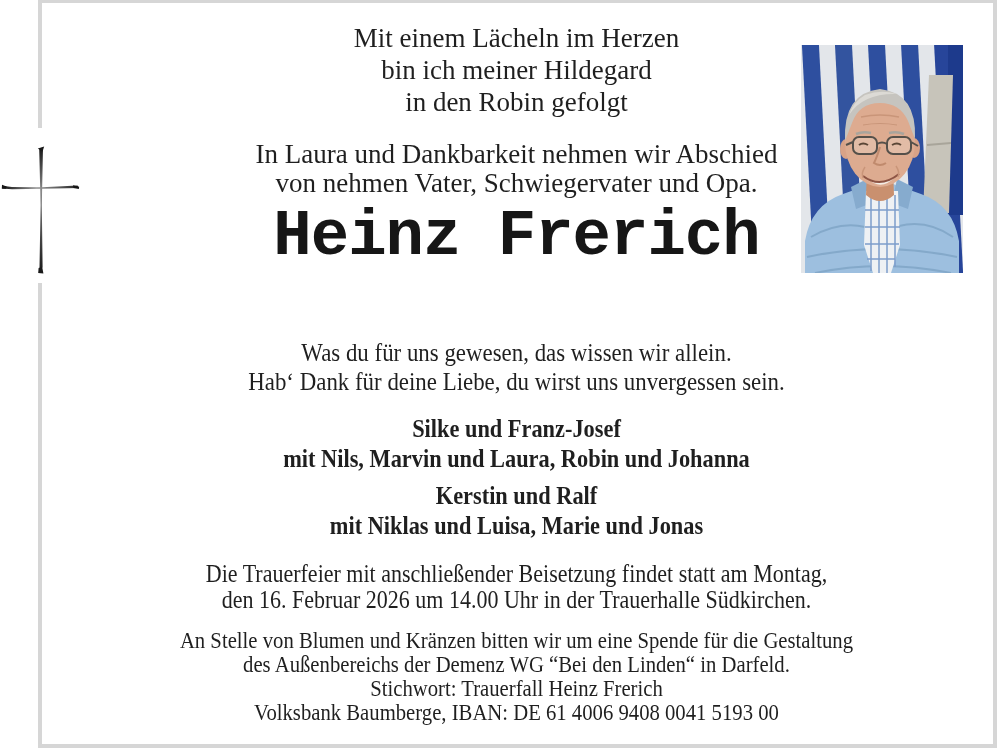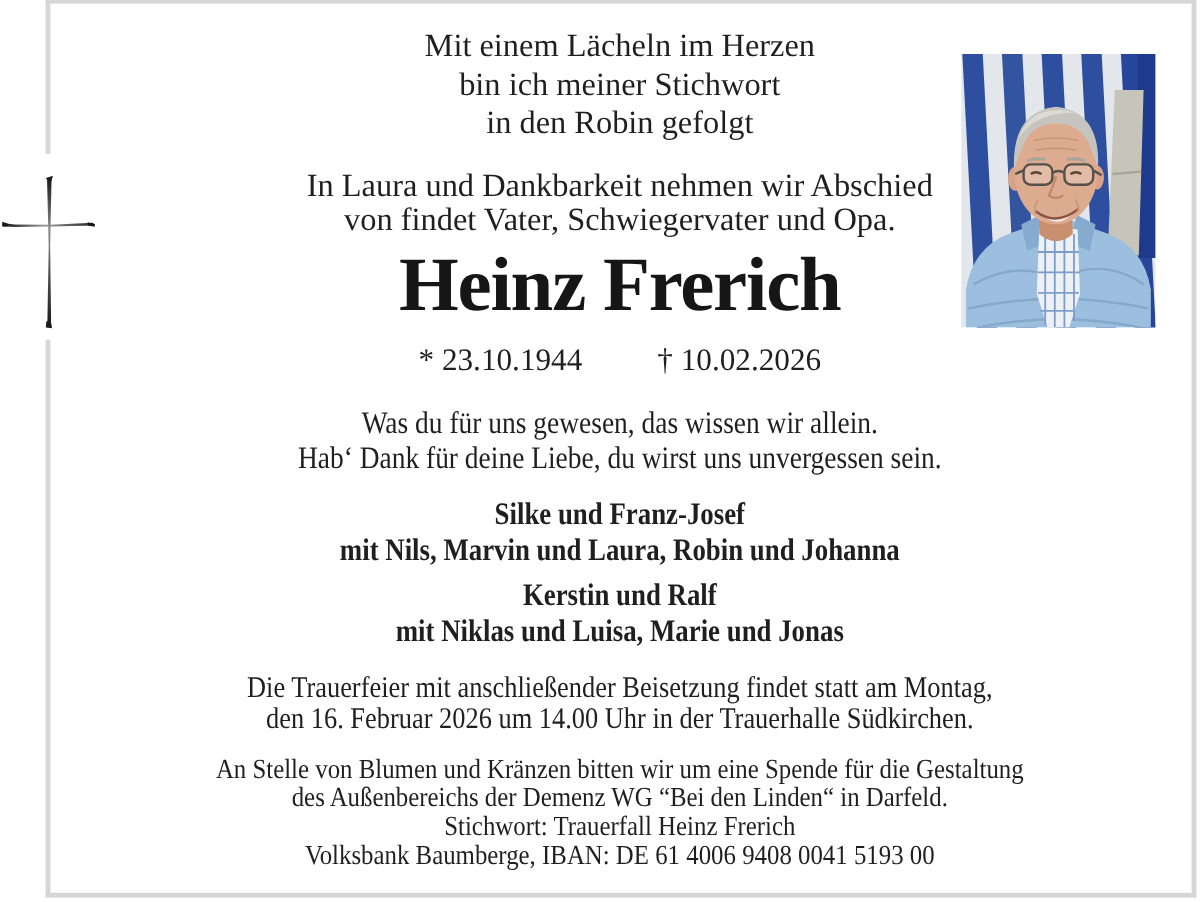--- a/index.html
+++ b/index.html
@@ -16,21 +16,21 @@
   .edge-left-a { left:38px; top:0;     width:4px;   height:128px; }
   .edge-left-b { left:38px; top:283px; width:4px;   height:464px; }
 
   
   .blk { position:absolute; left:38px; width:957px; text-align:center; }
   .cond  { transform:scaleX(0.88); transform-origin:50% 50%; }
   .cond9 { transform:scaleX(0.90); transform-origin:50% 50%; }
 
   .opening  { top:22px;  font-size:27px; line-height:32px; }
   .intro    { top:140px; font-size:27px; line-height:29px; }
-  .name     { top:204px; font-size:64px; line-height:66px; font-weight:bold; letter-spacing:-1px; color:#161616; }
+  .name     { top:204px; font-size:64px; line-height:66px; font-weight:bold; letter-spacing:-1px; color:#161616;font-family:Liberation Mono, monospace; }
   .dates    { top:286px; font-size:26px; line-height:28px; }
   .dates span { display:inline-block; margin:0 28px; }
   .verse    { top:338px; font-size:26px; line-height:29px; }
   .family1  { top:414px; font-size:26px; line-height:30px; font-weight:bold; transform:scaleX(0.86); transform-origin:50% 50%; }
   .family2  { top:481px; font-size:26px; line-height:30px; font-weight:bold; transform:scaleX(0.86); transform-origin:50% 50%; }
   .funeral  { top:561px; font-size:25px; line-height:26px; }
   .donation { top:629px; font-size:23px; line-height:24px; }
 
   
   .cross { position:absolute; left:0; top:135px; width:90px; height:152px; }
@@ -134,35 +134,31 @@
     <path d="M79 102 Q76 112 73 118 Q79 122 85 118" stroke="#c08a6d" stroke-width="2" fill="none"></path>
 
     <path d="M66 133 Q79 141 94 132 Q80 147 66 133 Z" fill="#f3ece4"></path>
     <path d="M62 131 Q79 144 98 129" stroke="#8d5444" stroke-width="2" fill="none"></path>
     <path d="M64 122 Q60 128 62 133" stroke="#c99579" stroke-width="1.4" fill="none"></path>
     <path d="M95 121 Q99 127 97 132" stroke="#c99579" stroke-width="1.4" fill="none"></path>
   </svg>
 
   <div class="blk opening">
     <div>Mit einem Lächeln im Herzen</div>
-    <div>bin ich meiner Stichwort</div>
+    <div>bin ich meiner Hildegard</div>
     <div>in den Robin gefolgt</div>
   </div>
 
   <div class="blk intro">
     <div>In Laura und Dankbarkeit nehmen wir Abschied</div>
-    <div>von findet Vater, Schwiegervater und Opa.</div>
+    <div>von nehmen Vater, Schwiegervater und Opa.</div>
   </div>
 
   <div class="blk name">Heinz Frerich</div>
 
-  <div class="blk dates">
-    <span>* 23.10.1944</span>
-    <span>† 10.02.2026</span>
-  </div>
 
   <div class="blk verse cond">
     <div>Was du für uns gewesen, das wissen wir allein.</div>
     <div>Hab‘ Dank für deine Liebe, du wirst uns unvergessen sein.</div>
   </div>
 
   <div class="blk family1">
     <div>Silke und Franz-Josef</div>
     <div>mit Nils, Marvin und Laura, Robin und Johanna</div>
   </div>

